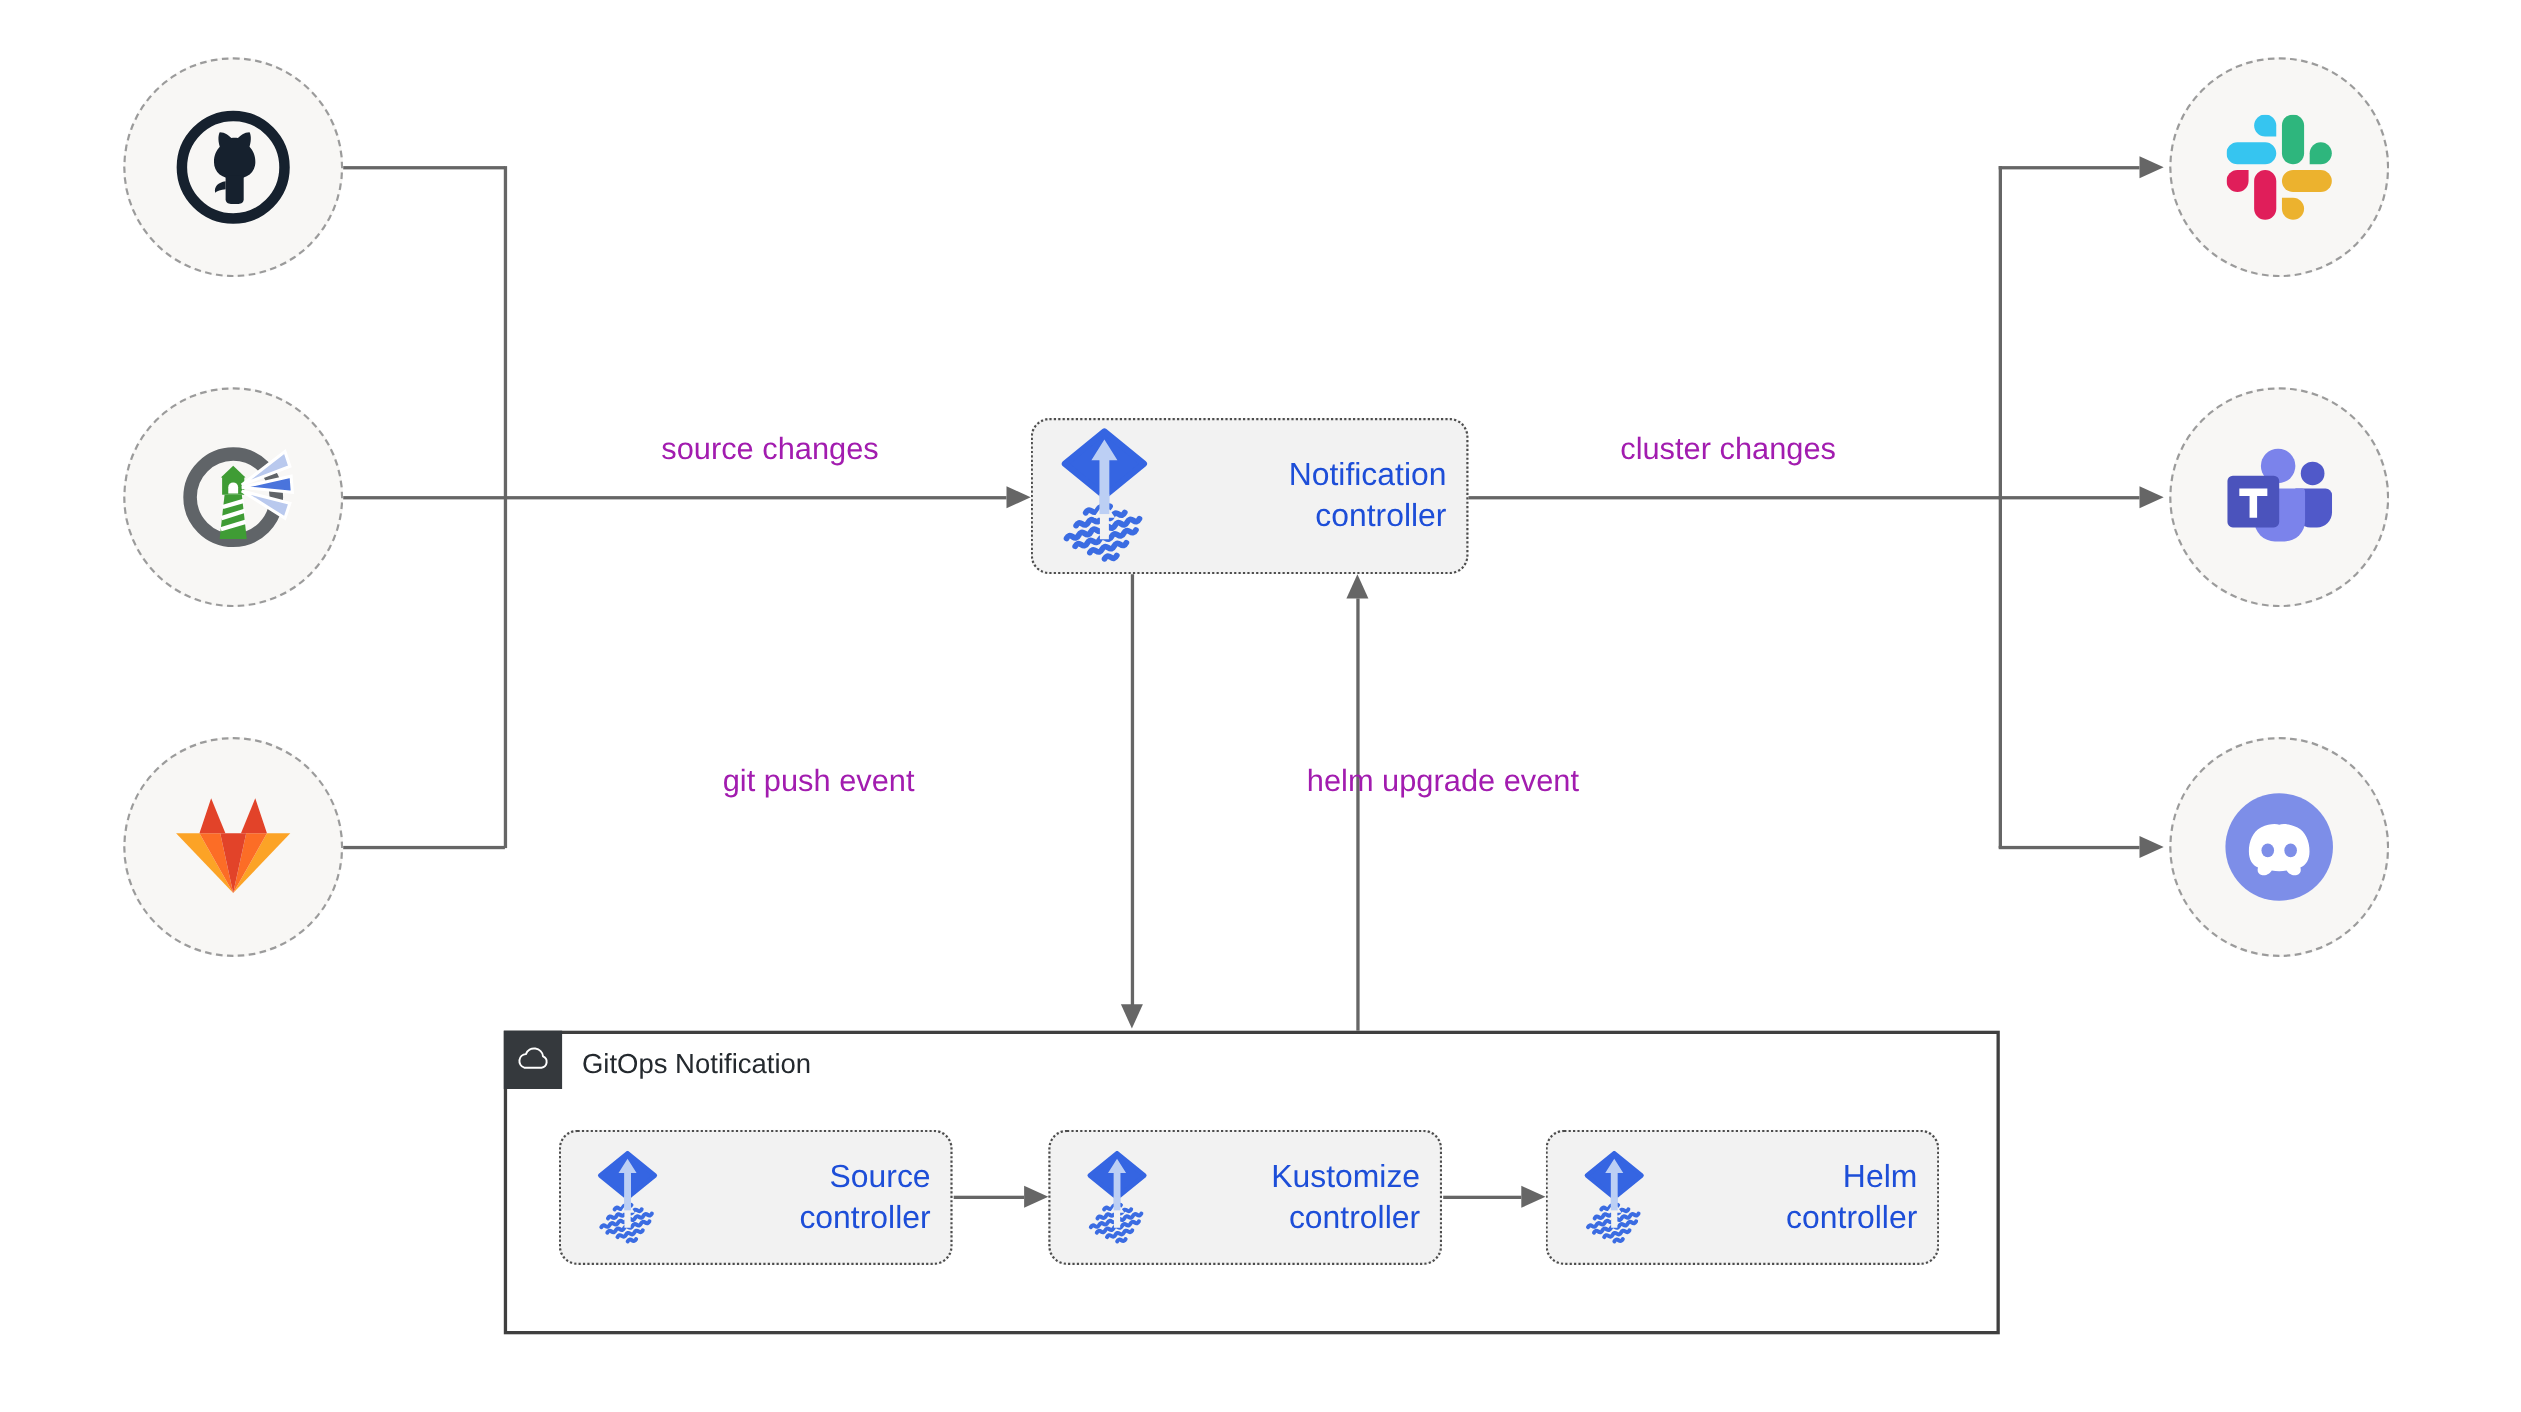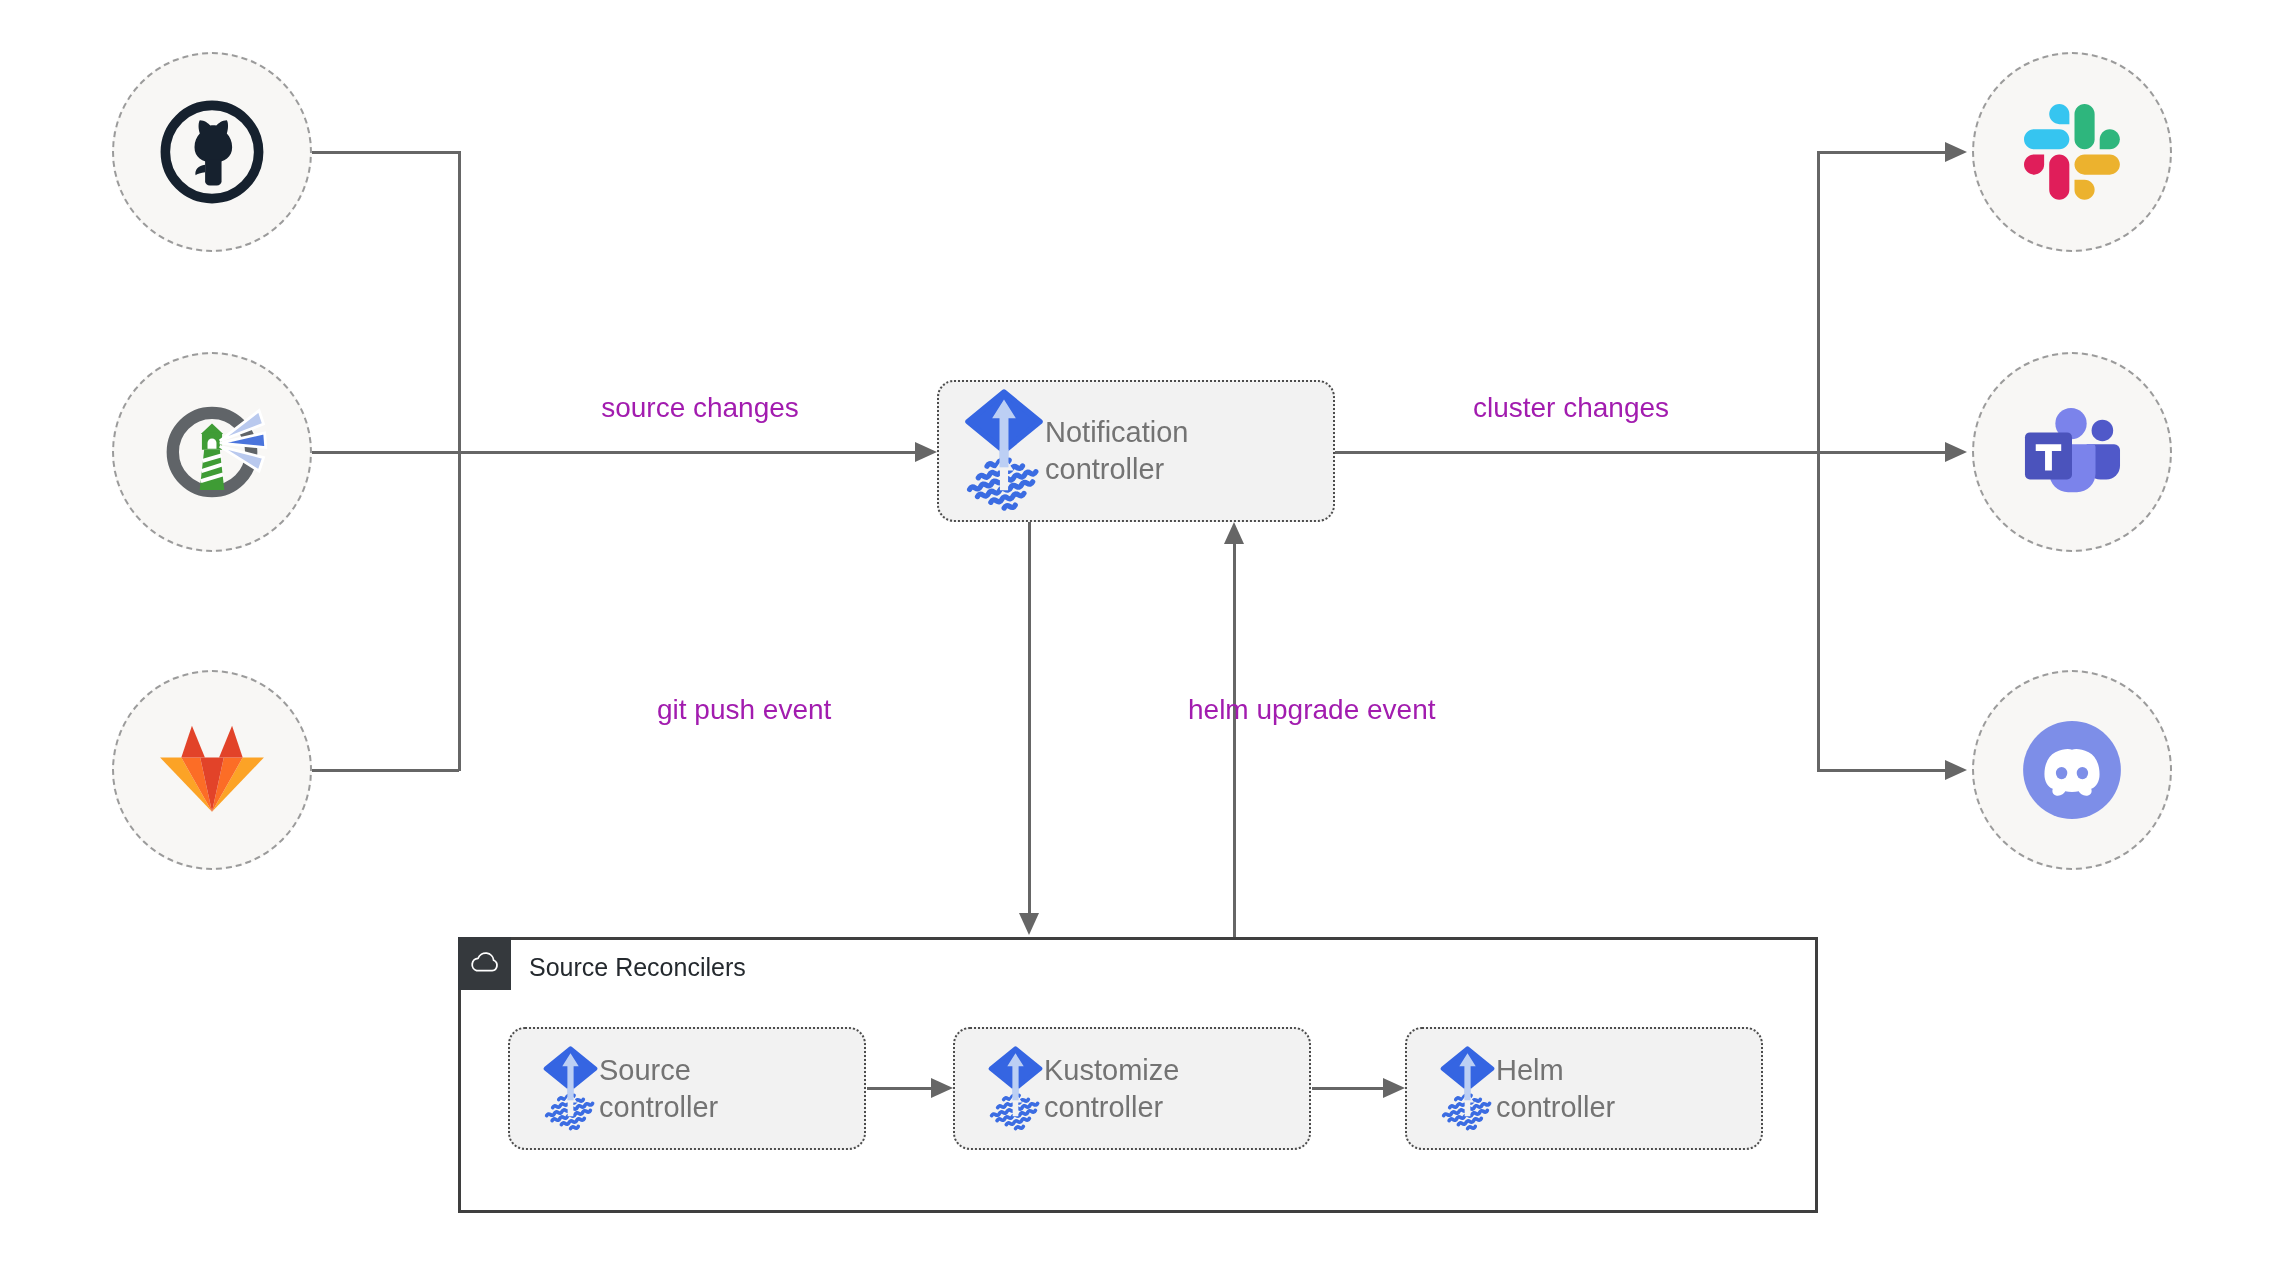--- a/index.html
+++ b/index.html
@@ -13,21 +13,21 @@
     border-radius:50%;background:#f8f7f5;display:flex;align-items:center;justify-content:center;
   }
   
   .ctrl-box{
     position:absolute;box-sizing:border-box;background:#f2f2f2;
     border:2.5px dotted #4c4c4c;border-radius:17px;
     display:flex;align-items:center;
   }
   .ctrl-box .flux-wrap{flex:0 0 auto;display:flex;align-items:center;justify-content:center;}
   .ctrl-label{
-    flex:1;text-align:left;font-size:29px;line-height:37px;color:#737373;padding-right:18px;
+    flex:1;text-align:right;font-size:29px;line-height:37px;color:#1d4ed8;padding-right:18px;
   }
   .notif-box{left:937px;top:380px;width:398px;height:142px;padding-left:24px;}
   .small-box{top:1027px;width:358px;height:123px;padding-left:32px;}
   
   .gitops-box{
     position:absolute;left:458px;top:937px;width:1360px;height:276px;
     box-sizing:border-box;border:3px solid #3f3f3f;background:#ffffff;
   }
   .gitops-corner{
     position:absolute;left:-3px;top:-3px;width:53px;height:53px;background:#35393d;
@@ -179,21 +179,21 @@
       <span style="display:block">controller</span>
     </div>
   </div>
 
   <div class="gitops-box">
     <div class="gitops-corner">
       <svg width="36" height="26">
           <use href="#sym-cloud"></use>
         </svg>
     </div>
-    <div class="gitops-title">Source Reconcilers</div>
+    <div class="gitops-title">GitOps Notification</div>
   </div>
 
   <div class="ctrl-box small-box" style="left:508px;">
     <span class="flux-wrap">
       <svg width="57" height="86" viewBox="0 0 100 152">
           <use href="#sym-flux"></use>
         </svg>
     </span>
     <div class="ctrl-label">
       <span style="display:block">Source</span>

